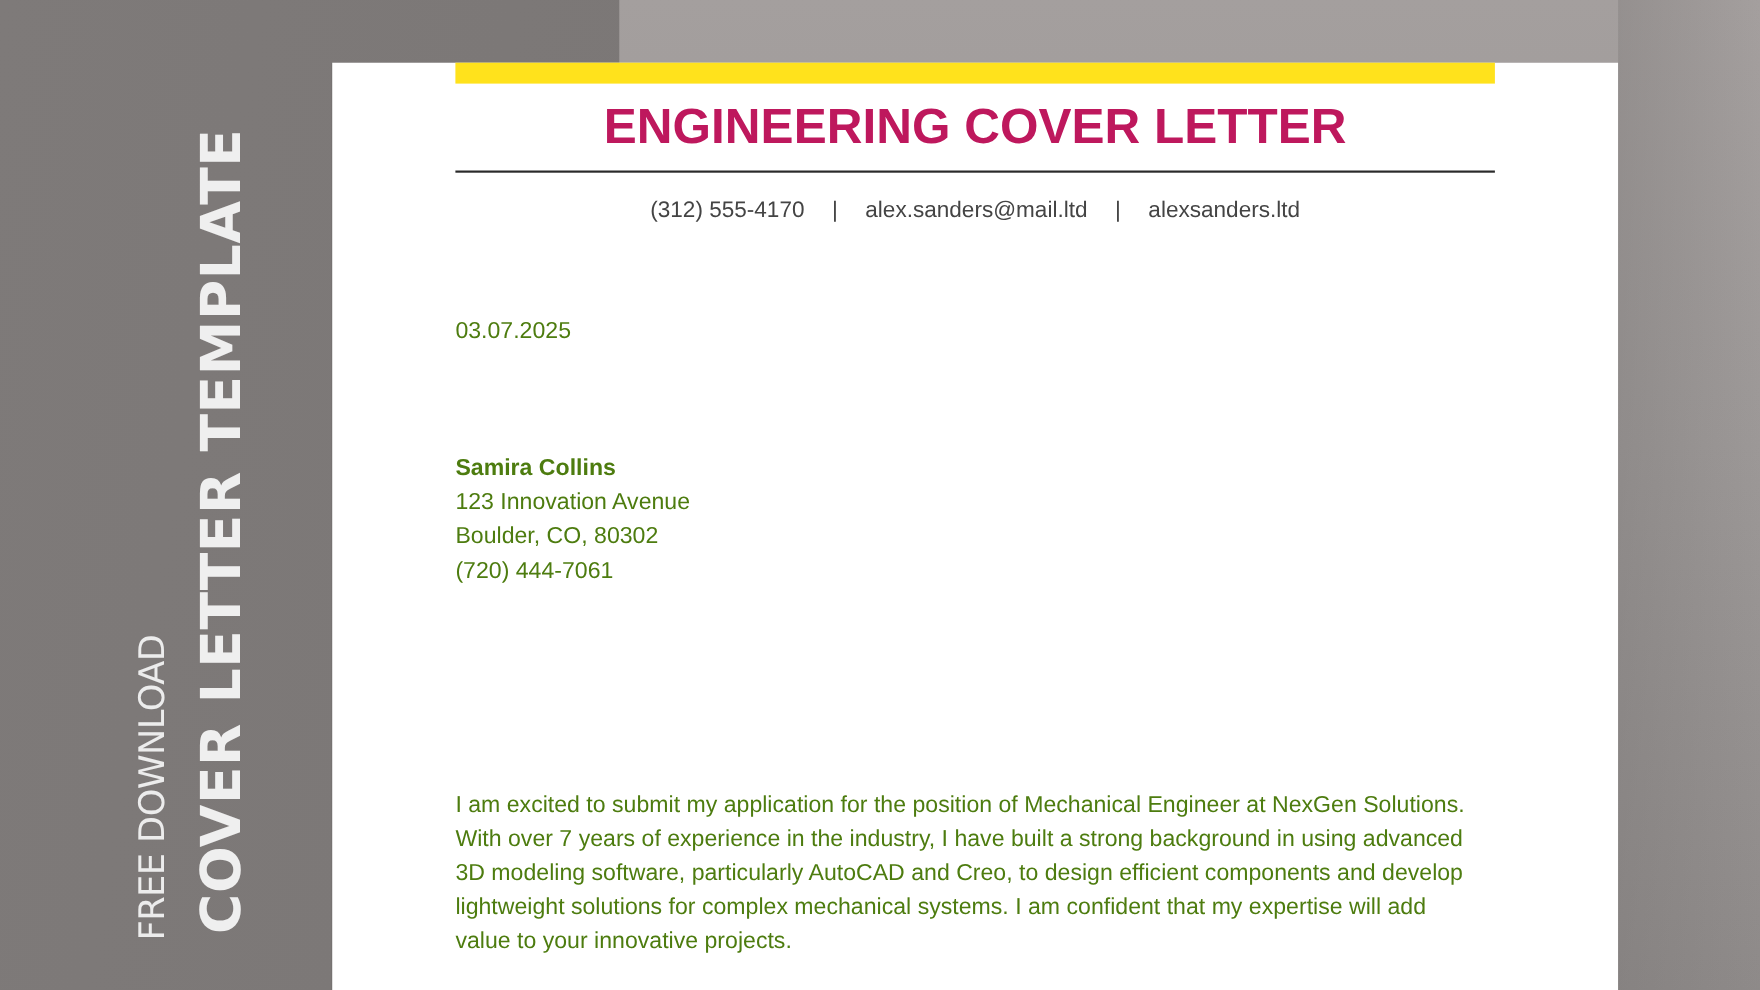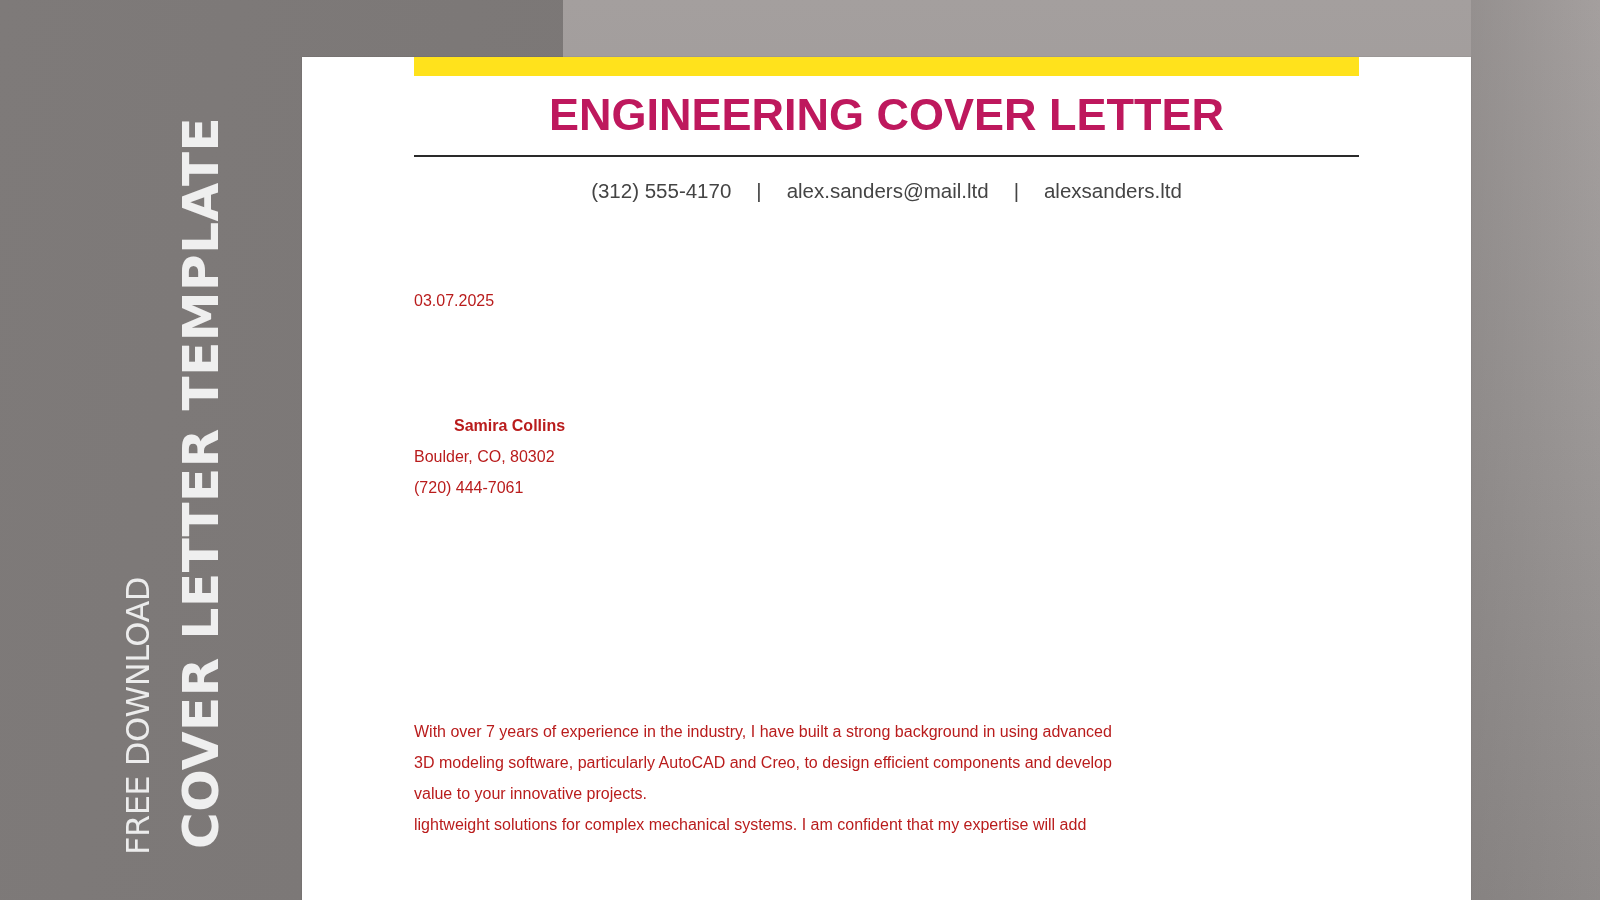--- a/index.html
+++ b/index.html
@@ -115,28 +115,28 @@
     }
     .contact .sep {
       display: inline-block;
       margin: 0 25px;
       color: #444;
     }
     .body-text {
       position: absolute;
       left: 112px;
       width: 960px;
-      font-size: 16px;
+      font-size: 21px;
       line-height: 31px;
-      color: #b91c1c;
+      color: #4d7c0f;
       white-space: nowrap;
     }
     .date { top: 228px; }
     .recipient { top: 353px; }
-    .recipient .name { font-weight: bold; margin-left: 40px; }
+    .recipient .name { font-weight: bold; }
     .salutation { top: 600px; }
     .salutation .bold { font-weight: bold; }
     .paragraph { top: 659px; }
     .line { display: block; }
   </style>
 </head>
 <body>
 
 <div class="stage">
   <div class="bg-right"></div>
@@ -150,25 +150,27 @@
     <div class="title-rule"></div>
 
     <div class="contact">
       <span>(312) 555-4170</span><span class="sep">|</span><span>alex.sanders@mail.ltd</span><span class="sep">|</span><span>alexsanders.ltd</span>
     </div>
 
     <div class="body-text date">03.07.2025</div>
 
     <div class="body-text recipient">
       <span class="line name">Samira Collins</span>
+      <span class="line">123 Innovation Avenue</span>
       <span class="line">Boulder, CO, 80302</span>
       <span class="line">(720) 444-7061</span>
     </div>
 
 
     <div class="body-text paragraph">
+      <span class="line">I am excited to submit my application for the position of Mechanical Engineer at NexGen Solutions.</span>
       <span class="line">With over 7 years of experience in the industry, I have built a strong background in using advanced</span>
       <span class="line">3D modeling software, particularly AutoCAD and Creo, to design efficient components and develop</span>
+      <span class="line">lightweight solutions for complex mechanical systems. I am confident that my expertise will add</span>
       <span class="line">value to your innovative projects.</span>
-      <span class="line">lightweight solutions for complex mechanical systems. I am confident that my expertise will add</span>
     </div>
   </div>
 </div>
 
 </body></html>

